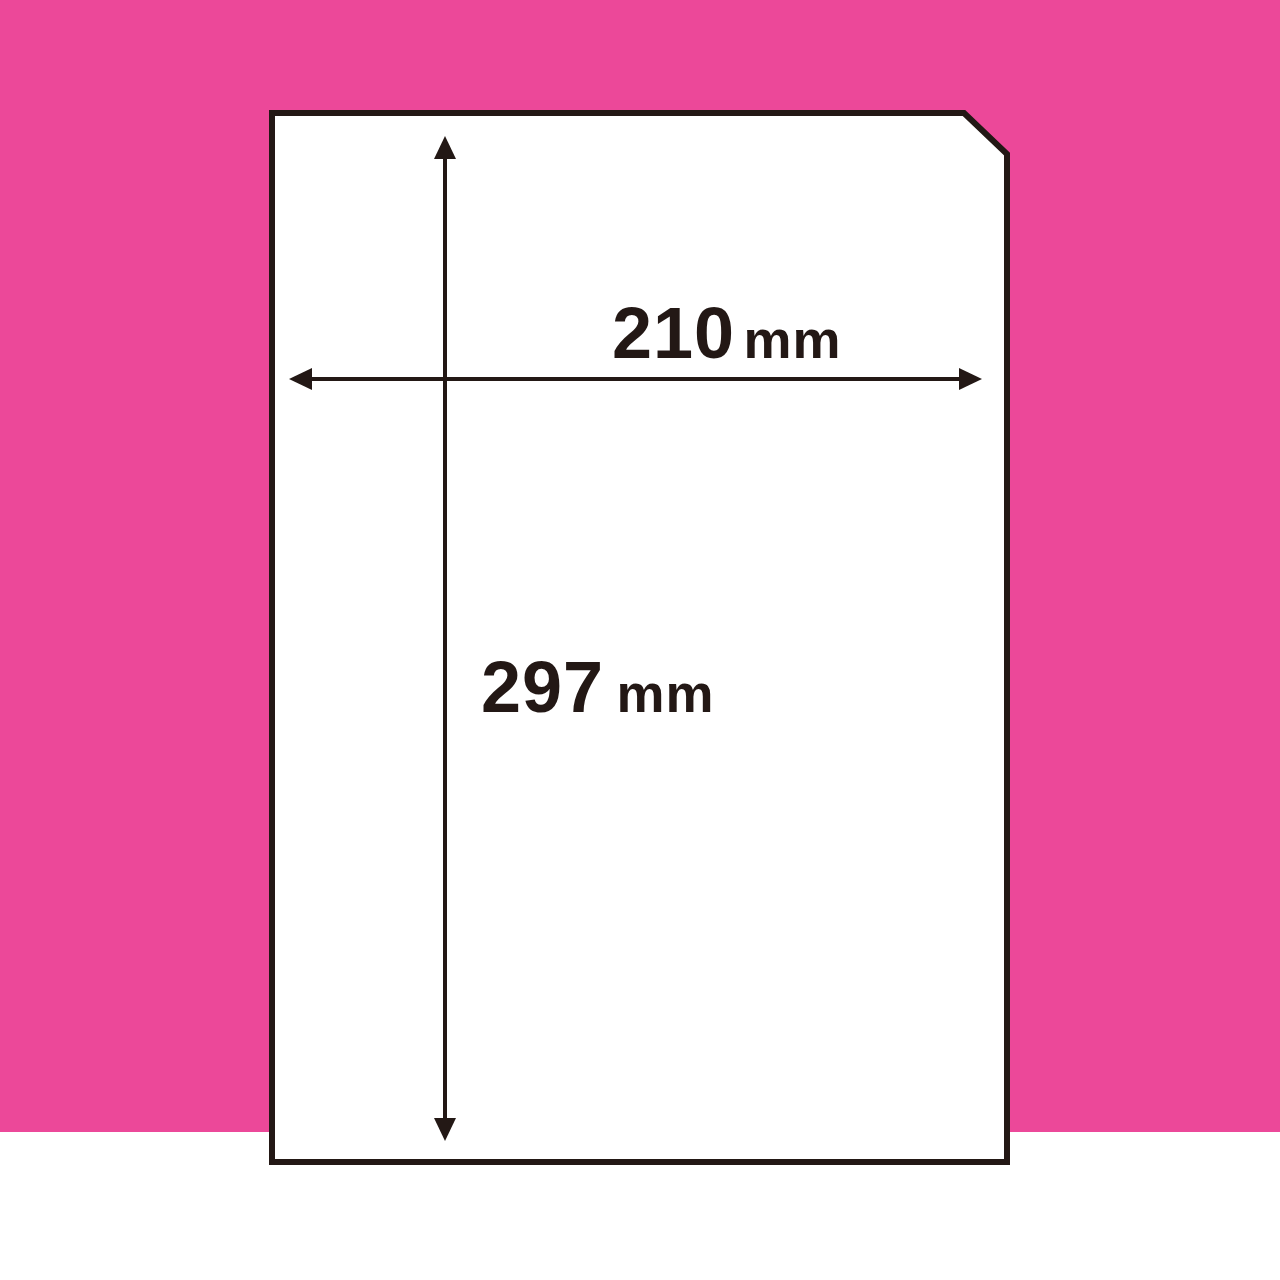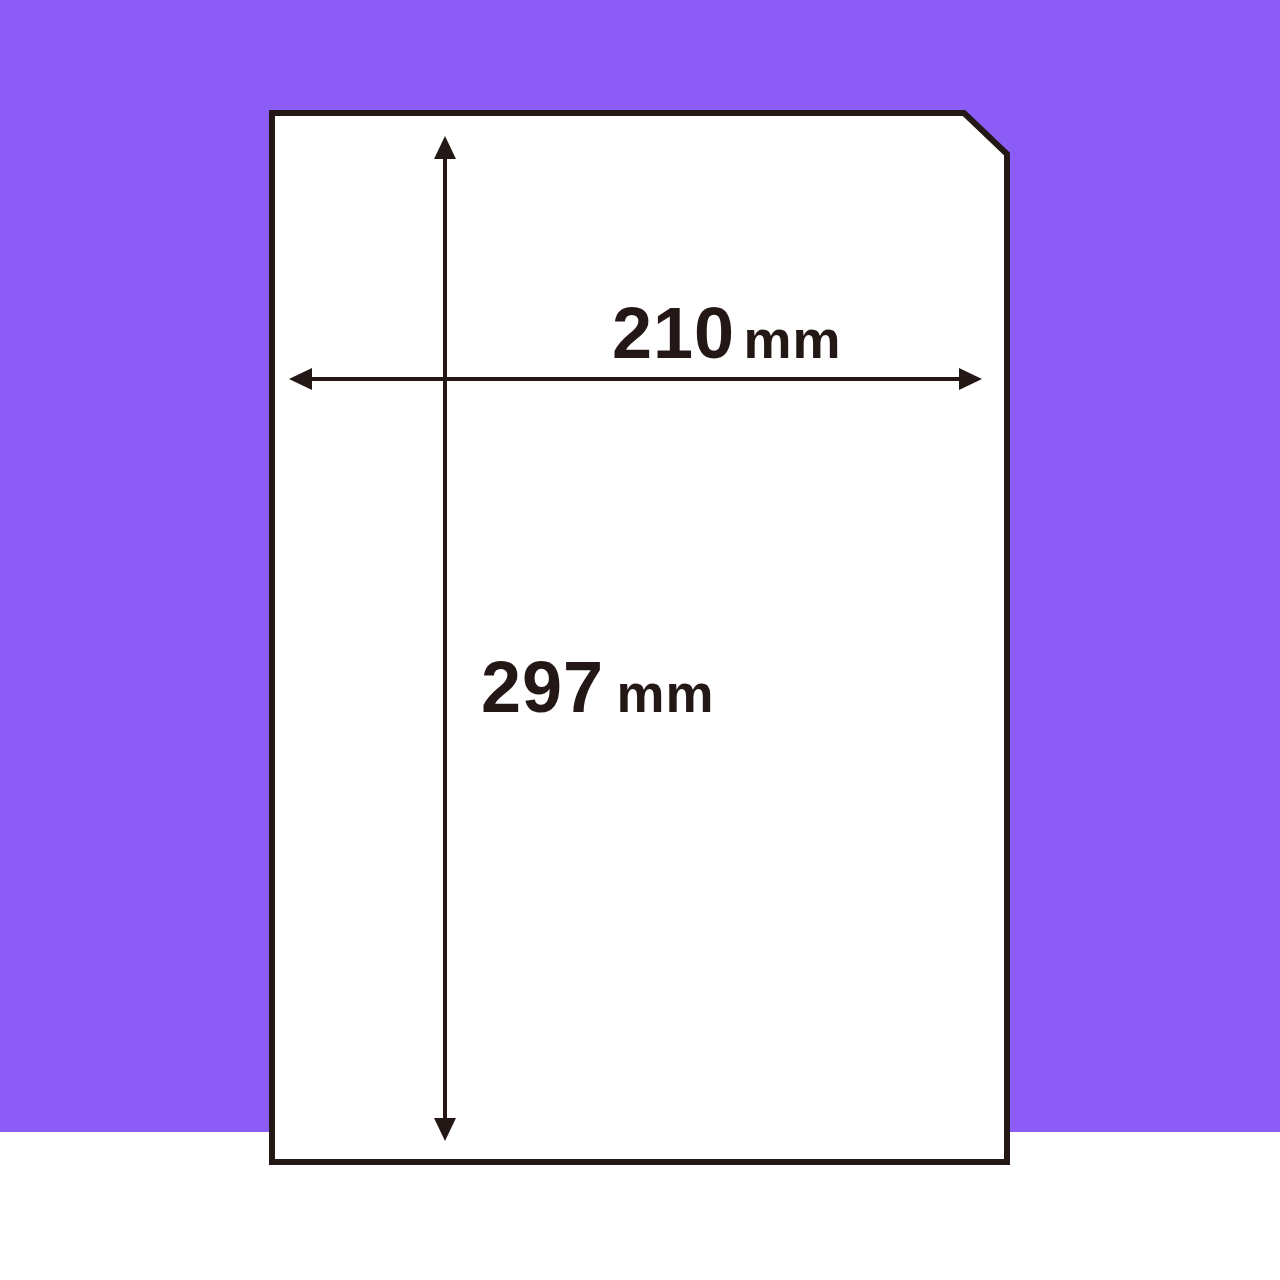--- a/index.html
+++ b/index.html
@@ -7,21 +7,21 @@
     padding: 0;
     width: 1280px;
     height: 1280px;
     background: #ffffff;
     overflow: hidden;
   }
   .stage {
     position: relative;
     width: 1280px;
     height: 1132px;
-    background: #8b5cf6;
+    background: #ec4899;
   }
   svg.diagram {
     display: block;
     width: 1280px;
     height: 1280px;
   }
   .paper-outline {
     fill: #ffffff;
     stroke-width: 6;
     stroke-linejoin: miter;

